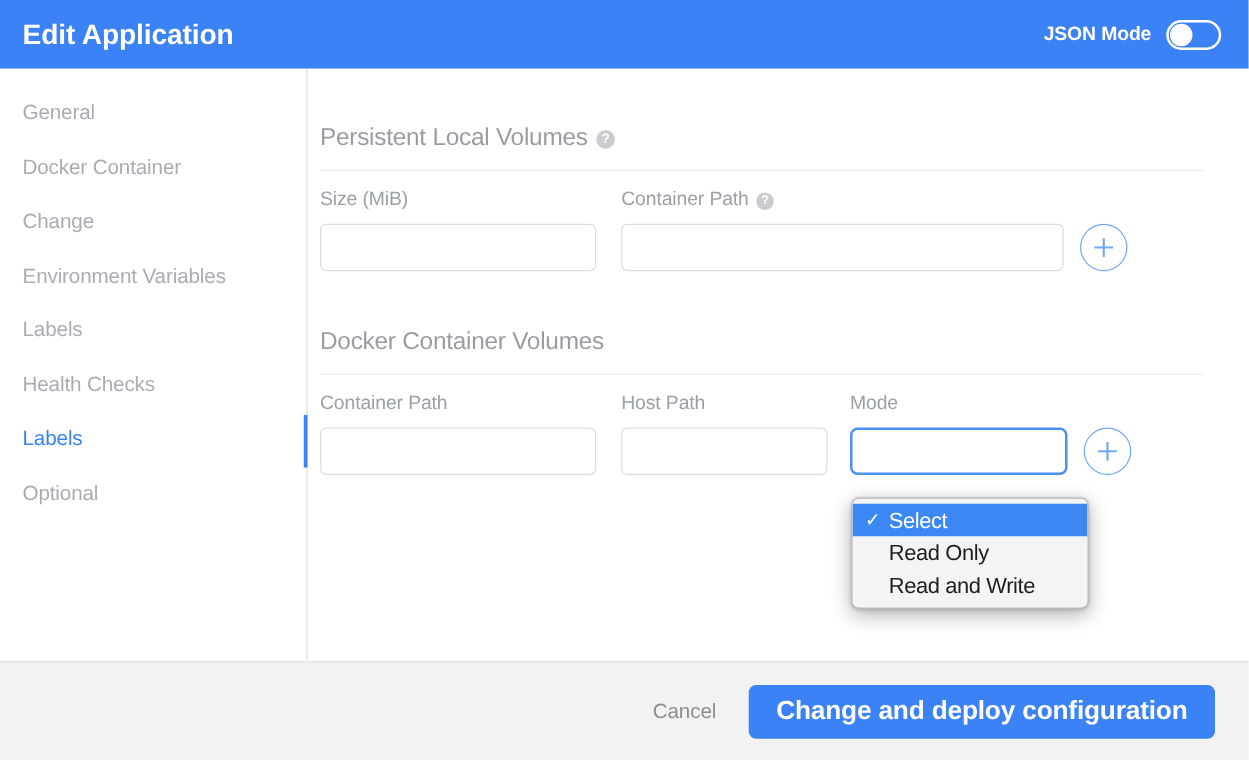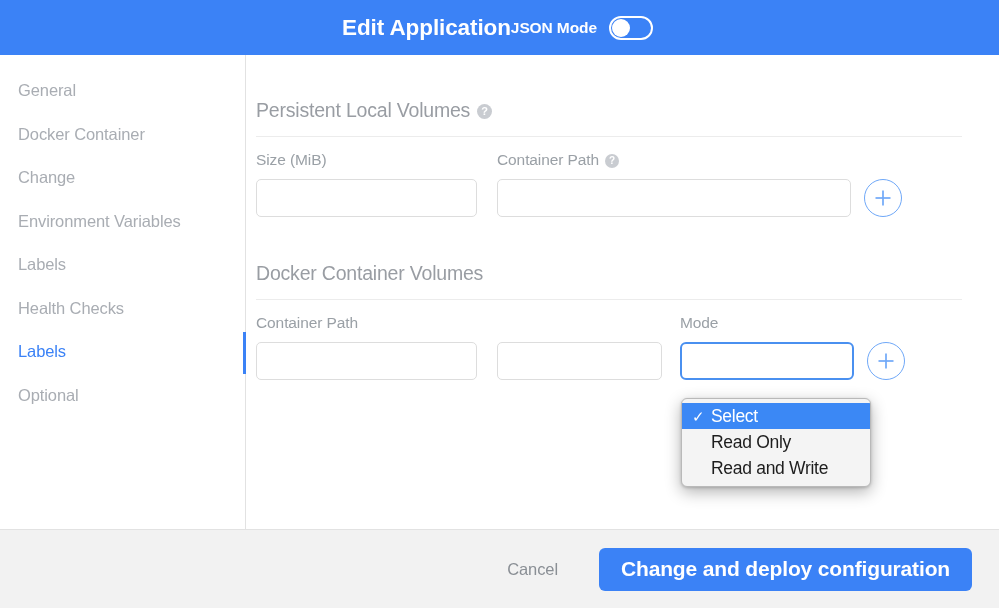--- a/index.html
+++ b/index.html
@@ -21,21 +21,21 @@
   }
 
   
   .titlebar {
     position: absolute;
     left: 0; top: 0;
     width: 999px; height: 55px;
     background: #3b82f6;
     display: flex;
     align-items: center;
-    justify-content: center;
+    justify-content: space-between;
     padding: 0 22px 0 18px;
   }
   .title-text {
     color: #ffffff;
     font-size: 22.5px;
     font-weight: bold;
     letter-spacing: -0.1px;
   }
   .jsonmode-wrap {
     display: flex;
@@ -254,21 +254,21 @@
   .footer {
     position: absolute;
     left: 0; top: 529px;
     width: 999px; height: 79px;
     background: #f2f2f2;
     border-top: 1px solid #e2e2e2;
     display: flex;
     align-items: center;
     justify-content: flex-end;
     padding-right: 27px;
-    gap: 39px;
+    gap: 24px;
   }
   .cancel-btn {
     background: none;
     border: none;
     font-family: "Liberation Sans", sans-serif;
     font-size: 16.5px;
     color: #8a8f95;
     letter-spacing: -0.1px;
     cursor: pointer;
     padding: 6px 2px;
@@ -374,20 +374,23 @@
         <div class="field">
           <div class="field-label">
             <span>Container Path</span>
           </div>
           <input class="text-input w-cpath2" type="text" value="" placeholder="" style="">
         </div>
 
         <div class="gap20"></div>
 
         <div class="field">
+          <div class="field-label">
+            <span>Host Path</span>
+          </div>
           <input class="text-input w-hpath" type="text" value="" placeholder="" style="">
         </div>
 
         <div class="gap18"></div>
 
         <div class="field">
           <div class="field-label">
             <span>Mode</span>
           </div>
           <div class="select-box w-mode"></div>

